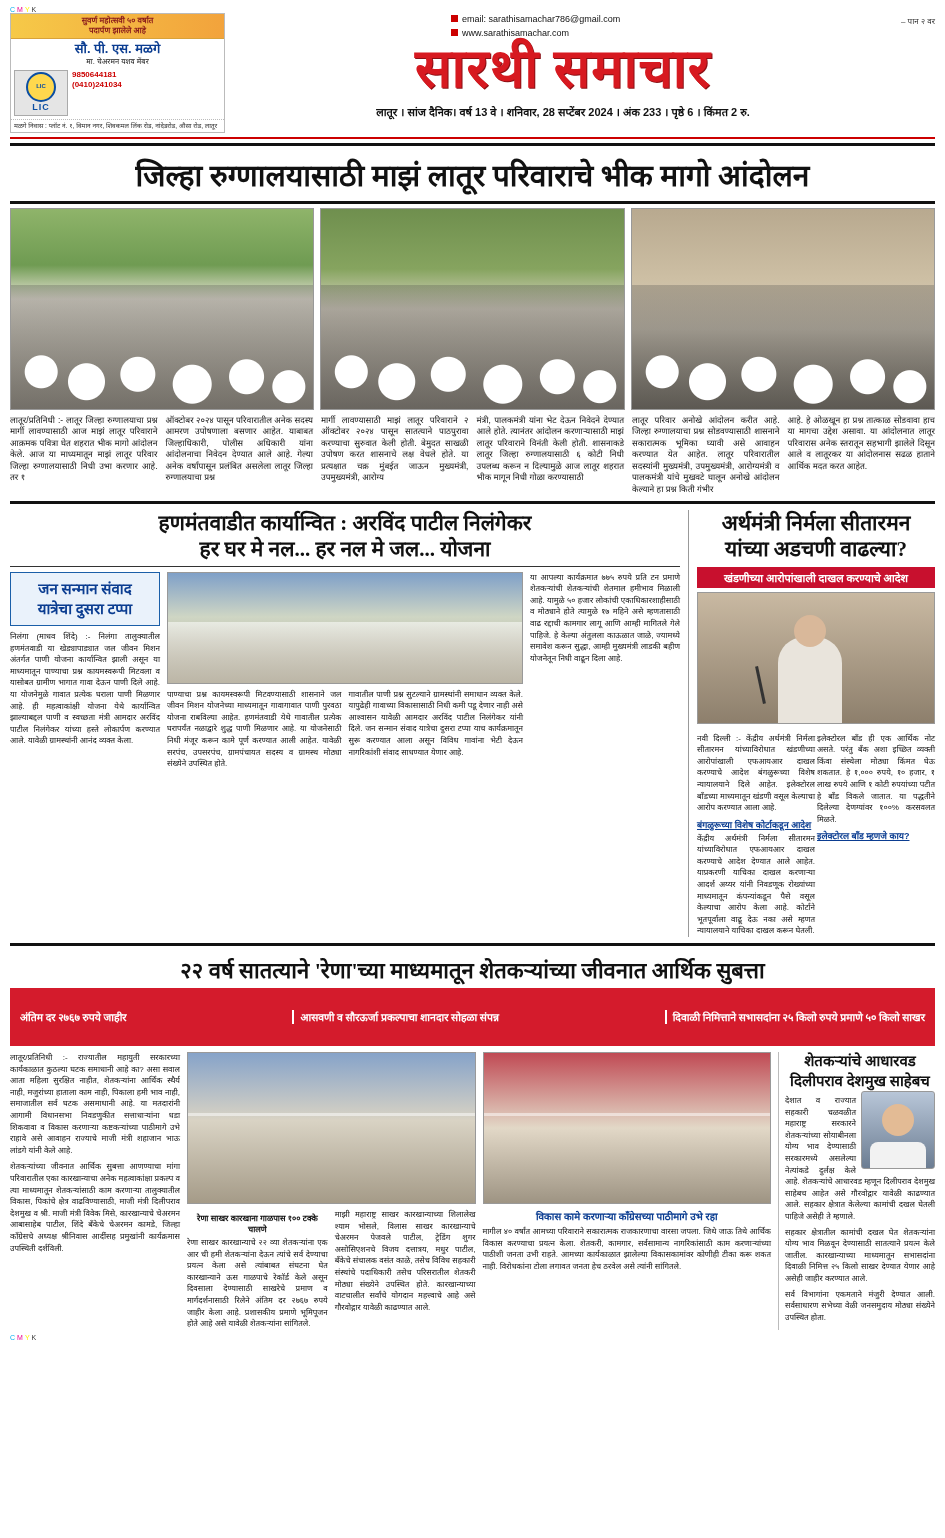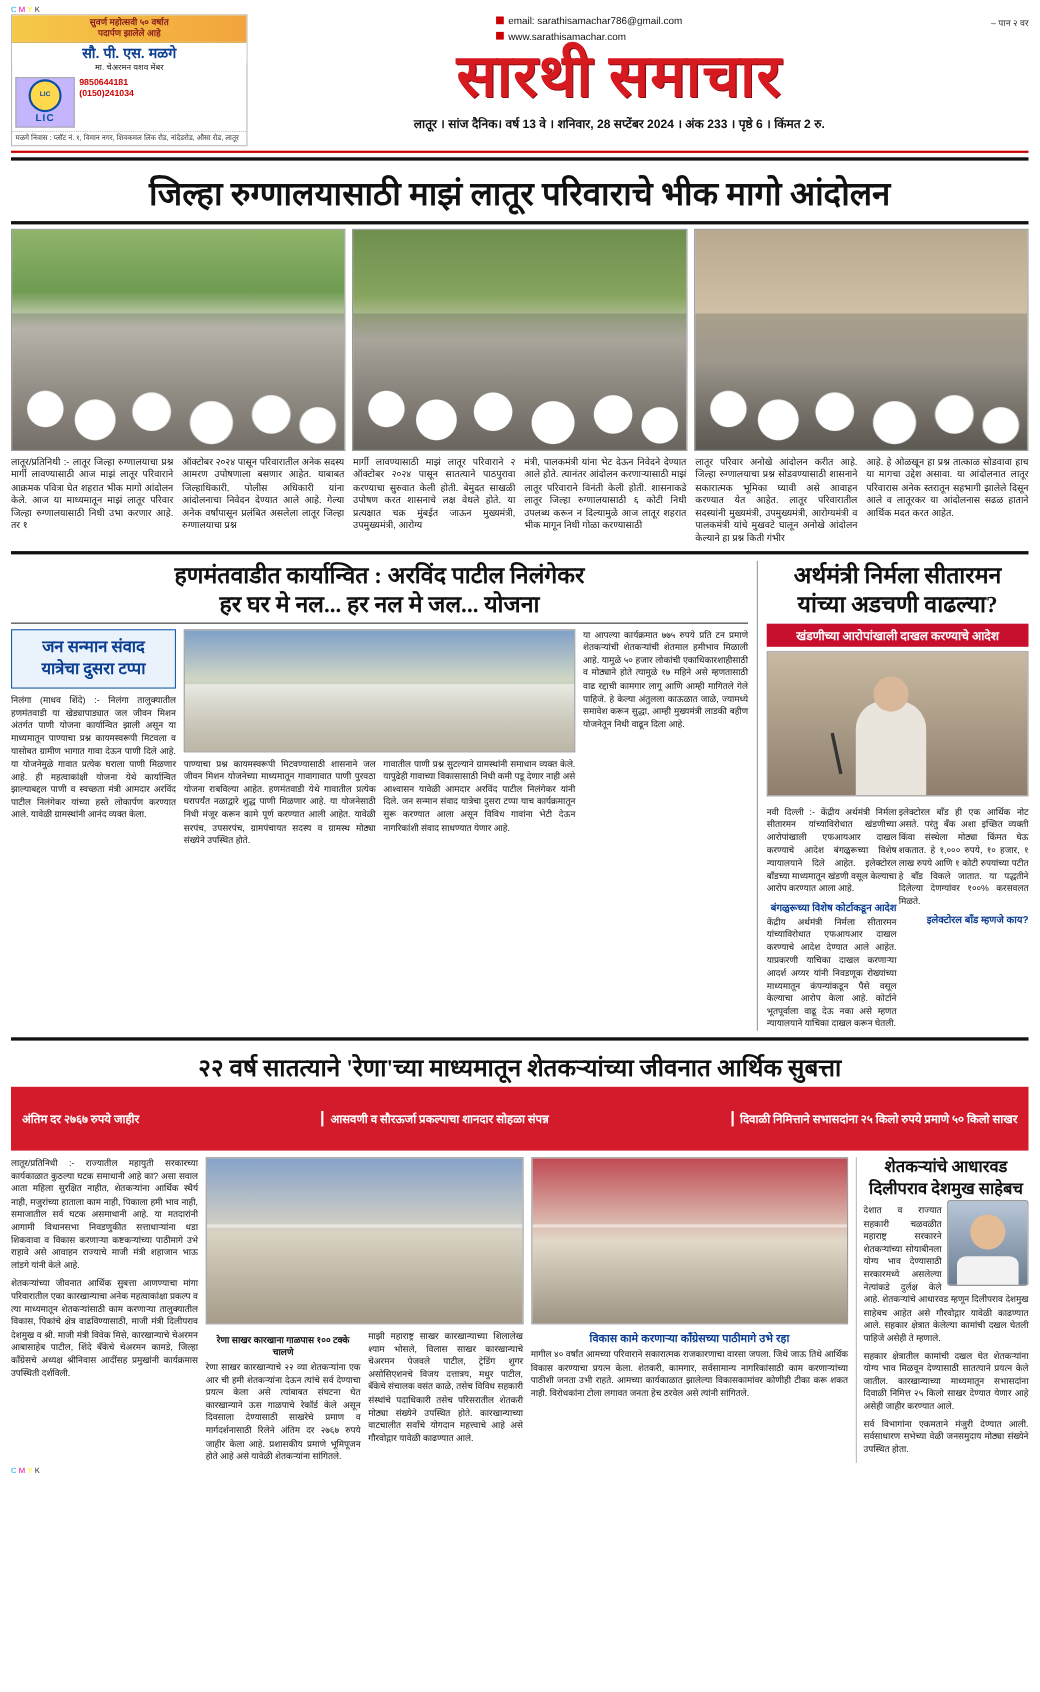--- a/index.html
+++ b/index.html
@@ -7,21 +7,21 @@
   .page{position:relative;width:945px;height:1538px;background:#fff;box-sizing:border-box;padding:6px 10px;}
   .cmyk{font-size:7px;color:#9aa;letter-spacing:2px;}
   .cmyk .c{color:#00aeef}.cmyk .m{color:#ec008c}.cmyk .y{color:#fff200}.cmyk .k{color:#333}
   .topbar{display:flex;align-items:stretch;justify-content:space-between;border-bottom:2px solid #c00;padding-bottom:4px;}
   
   .promo{width:215px;border:1px solid #bbb;box-sizing:border-box;font-size:8px;line-height:1.25;}
   .promo .band{background:linear-gradient(90deg,#f6c948,#f2a33c);color:#8a1b1b;text-align:center;font-size:8px;font-weight:bold;padding:2px 3px;border-bottom:1px solid #d8a23a;}
   .promo .name{background:#fff;color:#0b3d91;font-weight:bold;font-size:13px;text-align:center;padding:2px 0 0;}
   .promo .sub{font-size:7.5px;text-align:center;color:#222;}
   .promo .row{display:flex;gap:4px;padding:3px;}
-  .promo .lic{width:52px;height:44px;border:1px solid #aaa;display:flex;flex-direction:column;align-items:center;justify-content:center;background:#c4b5fd;}
+  .promo .lic{width:52px;height:44px;border:1px solid #aaa;display:flex;flex-direction:column;align-items:center;justify-content:center;background:#e5e5e5;}
   .promo .lic .disc{width:26px;height:26px;border-radius:50%;background:#ffd84d;border:2px solid #0b4ea2;display:flex;align-items:center;justify-content:center;font-size:6px;color:#0b4ea2;font-weight:bold;}
   .promo .lic .licname{font-size:9px;font-weight:bold;color:#0b4ea2;letter-spacing:1px;}
   .promo .contact{flex:1;font-size:7px;color:#222;line-height:1.3;}
   .promo .phone{color:#c00;font-weight:bold;font-size:8px;}
   .promo .addr{font-size:6.5px;color:#333;border-top:1px dotted #bbb;padding:2px 3px;}
   
   .center{flex:1;display:flex;flex-direction:column;align-items:center;padding:0 6px;}
   .mailrow{align-self:flex-start;margin-left:220px;font-size:9px;line-height:1.5;color:#111;}
   .mailrow .sq{display:inline-block;width:7px;height:7px;background:#c00;margin-right:4px;}
   .masthead{font-family:"Liberation Serif",serif;font-weight:bold;font-size:54px;color:#d71920;letter-spacing:1px;line-height:1;margin-top:2px;text-shadow:1px 1px 0 #8a0f14;}
@@ -66,21 +66,21 @@
   .body{font-size:8px;line-height:1.45;text-align:justify;color:#111;}
   .photo-mid{height:110px;border:1px solid #999;background:linear-gradient(180deg,#7fa0c8,#cfd6c4 40%,#a79c87);margin-bottom:4px;position:relative;overflow:hidden;}
   .photo-mid .stage{position:absolute;bottom:0;left:0;right:0;height:55%;background:linear-gradient(180deg,rgba(255,255,255,.55),rgba(190,185,170,.9));}
   .redhead{background:#c8102e;color:#fff;text-align:center;font-weight:bold;font-size:11px;padding:3px;margin:4px 0;font-family:"Liberation Serif",serif;}
   .photo-nirmala{height:130px;border:1px solid #999;background:linear-gradient(180deg,#c9b9a2,#8d7f6c);position:relative;overflow:hidden;}
   .photo-nirmala .mic{position:absolute;left:26%;bottom:14%;width:3px;height:38px;background:#333;transform:rotate(-12deg);}
   .photo-nirmala .lady{position:absolute;left:34%;bottom:0;width:64px;height:86px;background:#e9e4dc;border-radius:26px 26px 0 0;}
   .photo-nirmala .lady:after{content:"";position:absolute;top:-22px;left:16px;width:32px;height:32px;border-radius:50%;background:#d9b89a;}
   .two-sub{display:flex;gap:2px;margin-top:5px;}
   .two-sub>div{flex:1;}
-  .bluehead{color:#0b3d91;font-weight:bold;font-size:9px;text-align:right;margin:4px 0 2px;}
+  .bluehead{color:#0b3d91;font-weight:bold;font-size:9px;text-align:left;margin:4px 0 2px;text-decoration:underline;}
   
   .bigband{text-align:center;font-family:"Liberation Serif",serif;font-weight:bold;font-size:22px;margin:8px 0 4px;}
   .ticker{display:flex;gap:6px;background:#d41b2c;color:#fff;font-weight:bold;font-size:10.5px;padding:22px 4px;align-items:center;justify-content:space-between;font-family:"Liberation Serif",serif;}
   .ticker span{padding:0 6px;border-left:2px solid #fff;}
   .ticker span:first-child{border-left:none;}
   .bottomwrap{display:flex;gap:7px;margin-top:6px;}
   .bcol{flex:1;}
   .bphoto{height:150px;border:1px solid #999;background:linear-gradient(180deg,#86a3c9,#d9d3c4 45%,#a59b88);position:relative;overflow:hidden;}
   .bphoto.b2{background:linear-gradient(180deg,#c04a54,#e2d8c7 50%,#9e9483);}
   .bphoto .line{position:absolute;left:0;right:0;top:40%;height:3px;background:rgba(255,255,255,.5);}
@@ -108,21 +108,21 @@
       </div>
       <div class="name">सौ. पी. एस. मळगे</div>
       <div class="sub">मा. चेअरमन यशव मेंबर</div>
       <div class="row">
         <div class="lic">
           <div class="disc">LIC</div>
           <div class="licname">LIC</div>
         </div>
         <div class="contact">
           <div class="phone">9850644181</div>
-          <div class="phone">(0150)241034</div>
+          <div class="phone">(0410)241034</div>
         </div>
       </div>
       <div class="addr">मळगे निवास : प्लॉट नं. १, विमान नगर, शिवकमल लिंक रोड, नांदेडरोड, औसा रोड, लातूर</div>
     </div>
 
     <div class="center">
       <div class="mailrow">
         <div><span class="sq"></span><span>email: sarathisamachar786@gmail.com</span></div>
         <div><span class="sq"></span><span>www.sarathisamachar.com</span></div>
       </div>

